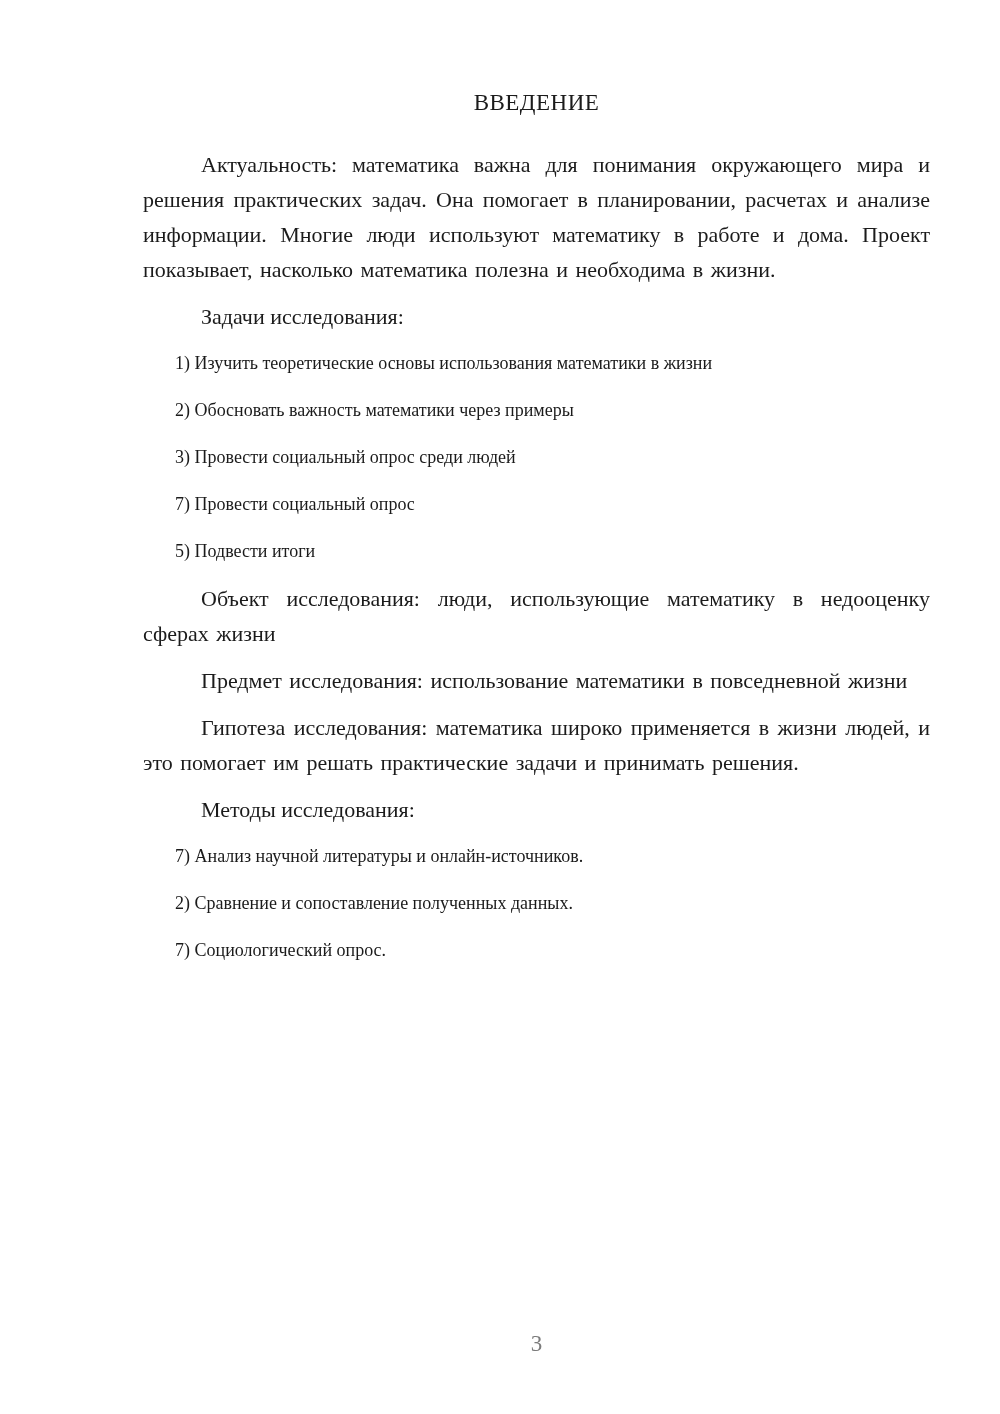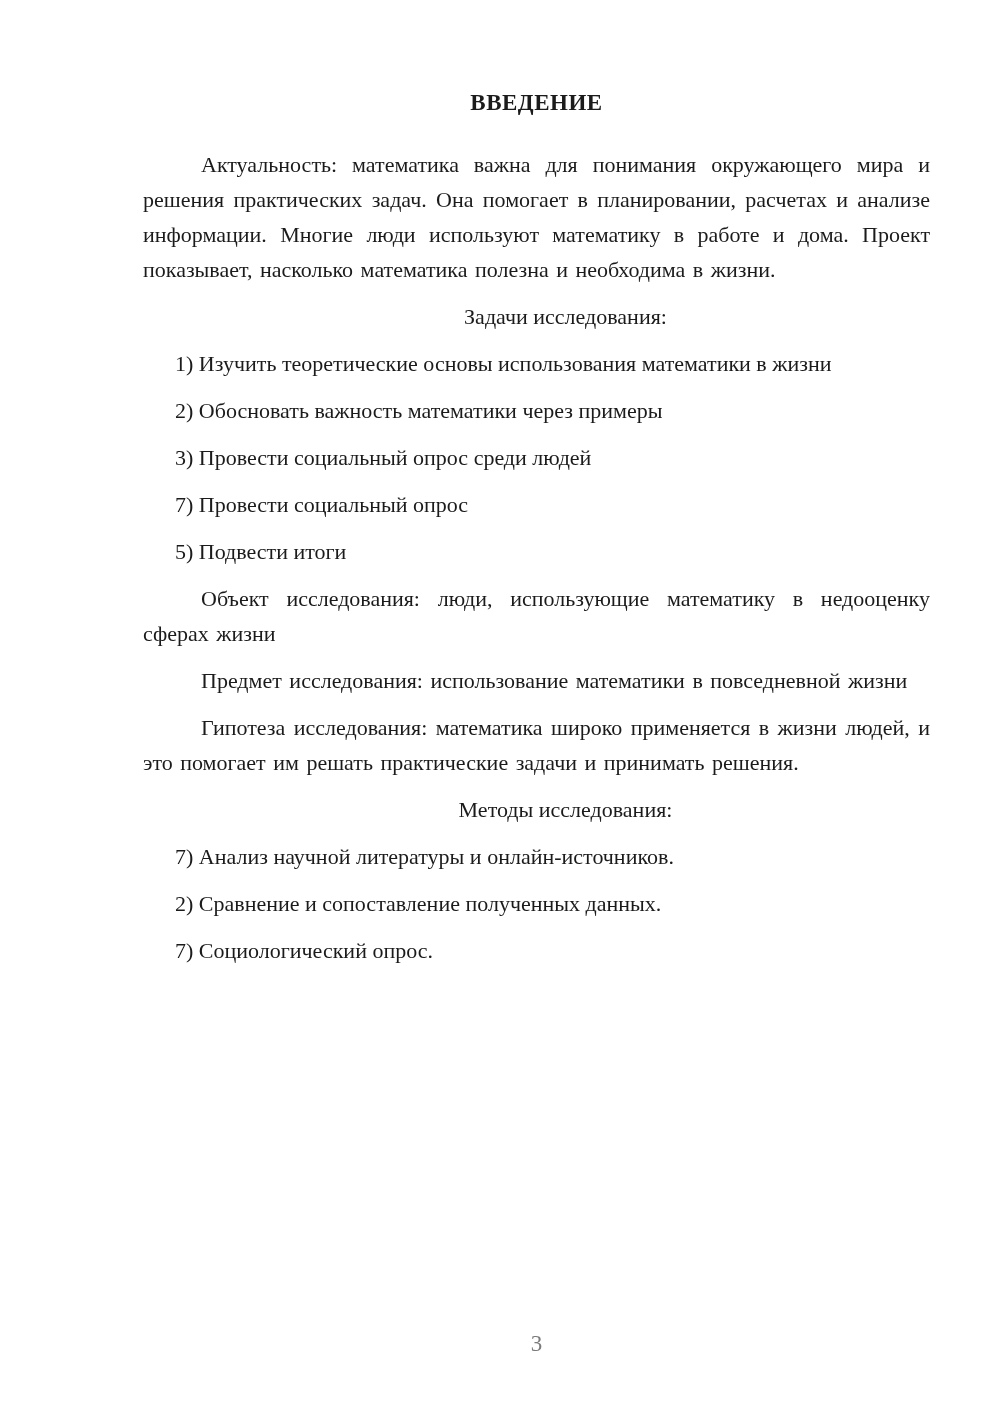--- a/index.html
+++ b/index.html
@@ -19,45 +19,45 @@
     box-sizing: border-box;
   }
   .content {
     position: absolute;
     top: 85px;
     left: 143px;
     width: 787px;
   }
   .doc-title {
     font-size: 23px;
-    font-weight: bold;
+    font-weight: normal;
     text-align: center;
     line-height: 35px;
     margin: 0 0 27px 0;
     letter-spacing: 0.5px;
   }
   p.para {
     font-size: 22px;
     line-height: 35px;
     text-align: justify;
     text-indent: 58px;
     margin: 0 0 12px 0;
     word-spacing: 2px;
   }
   p.list-item {
-    font-size: 22px;
+    font-size: 18px;
     line-height: 35px;
     text-align: left;
     text-indent: 0;
     margin: 0 0 12px 32px;
   }
   p.subheading {
     font-size: 22px;
     line-height: 35px;
-    text-align: center;
+    text-align: left;
     text-indent: 58px;
     margin: 0 0 12px 0;
   }
   .page-number {
     position: absolute;
     top: 1326px;
     left: 143px;
     width: 787px;
     text-align: center;
     font-size: 23px;

